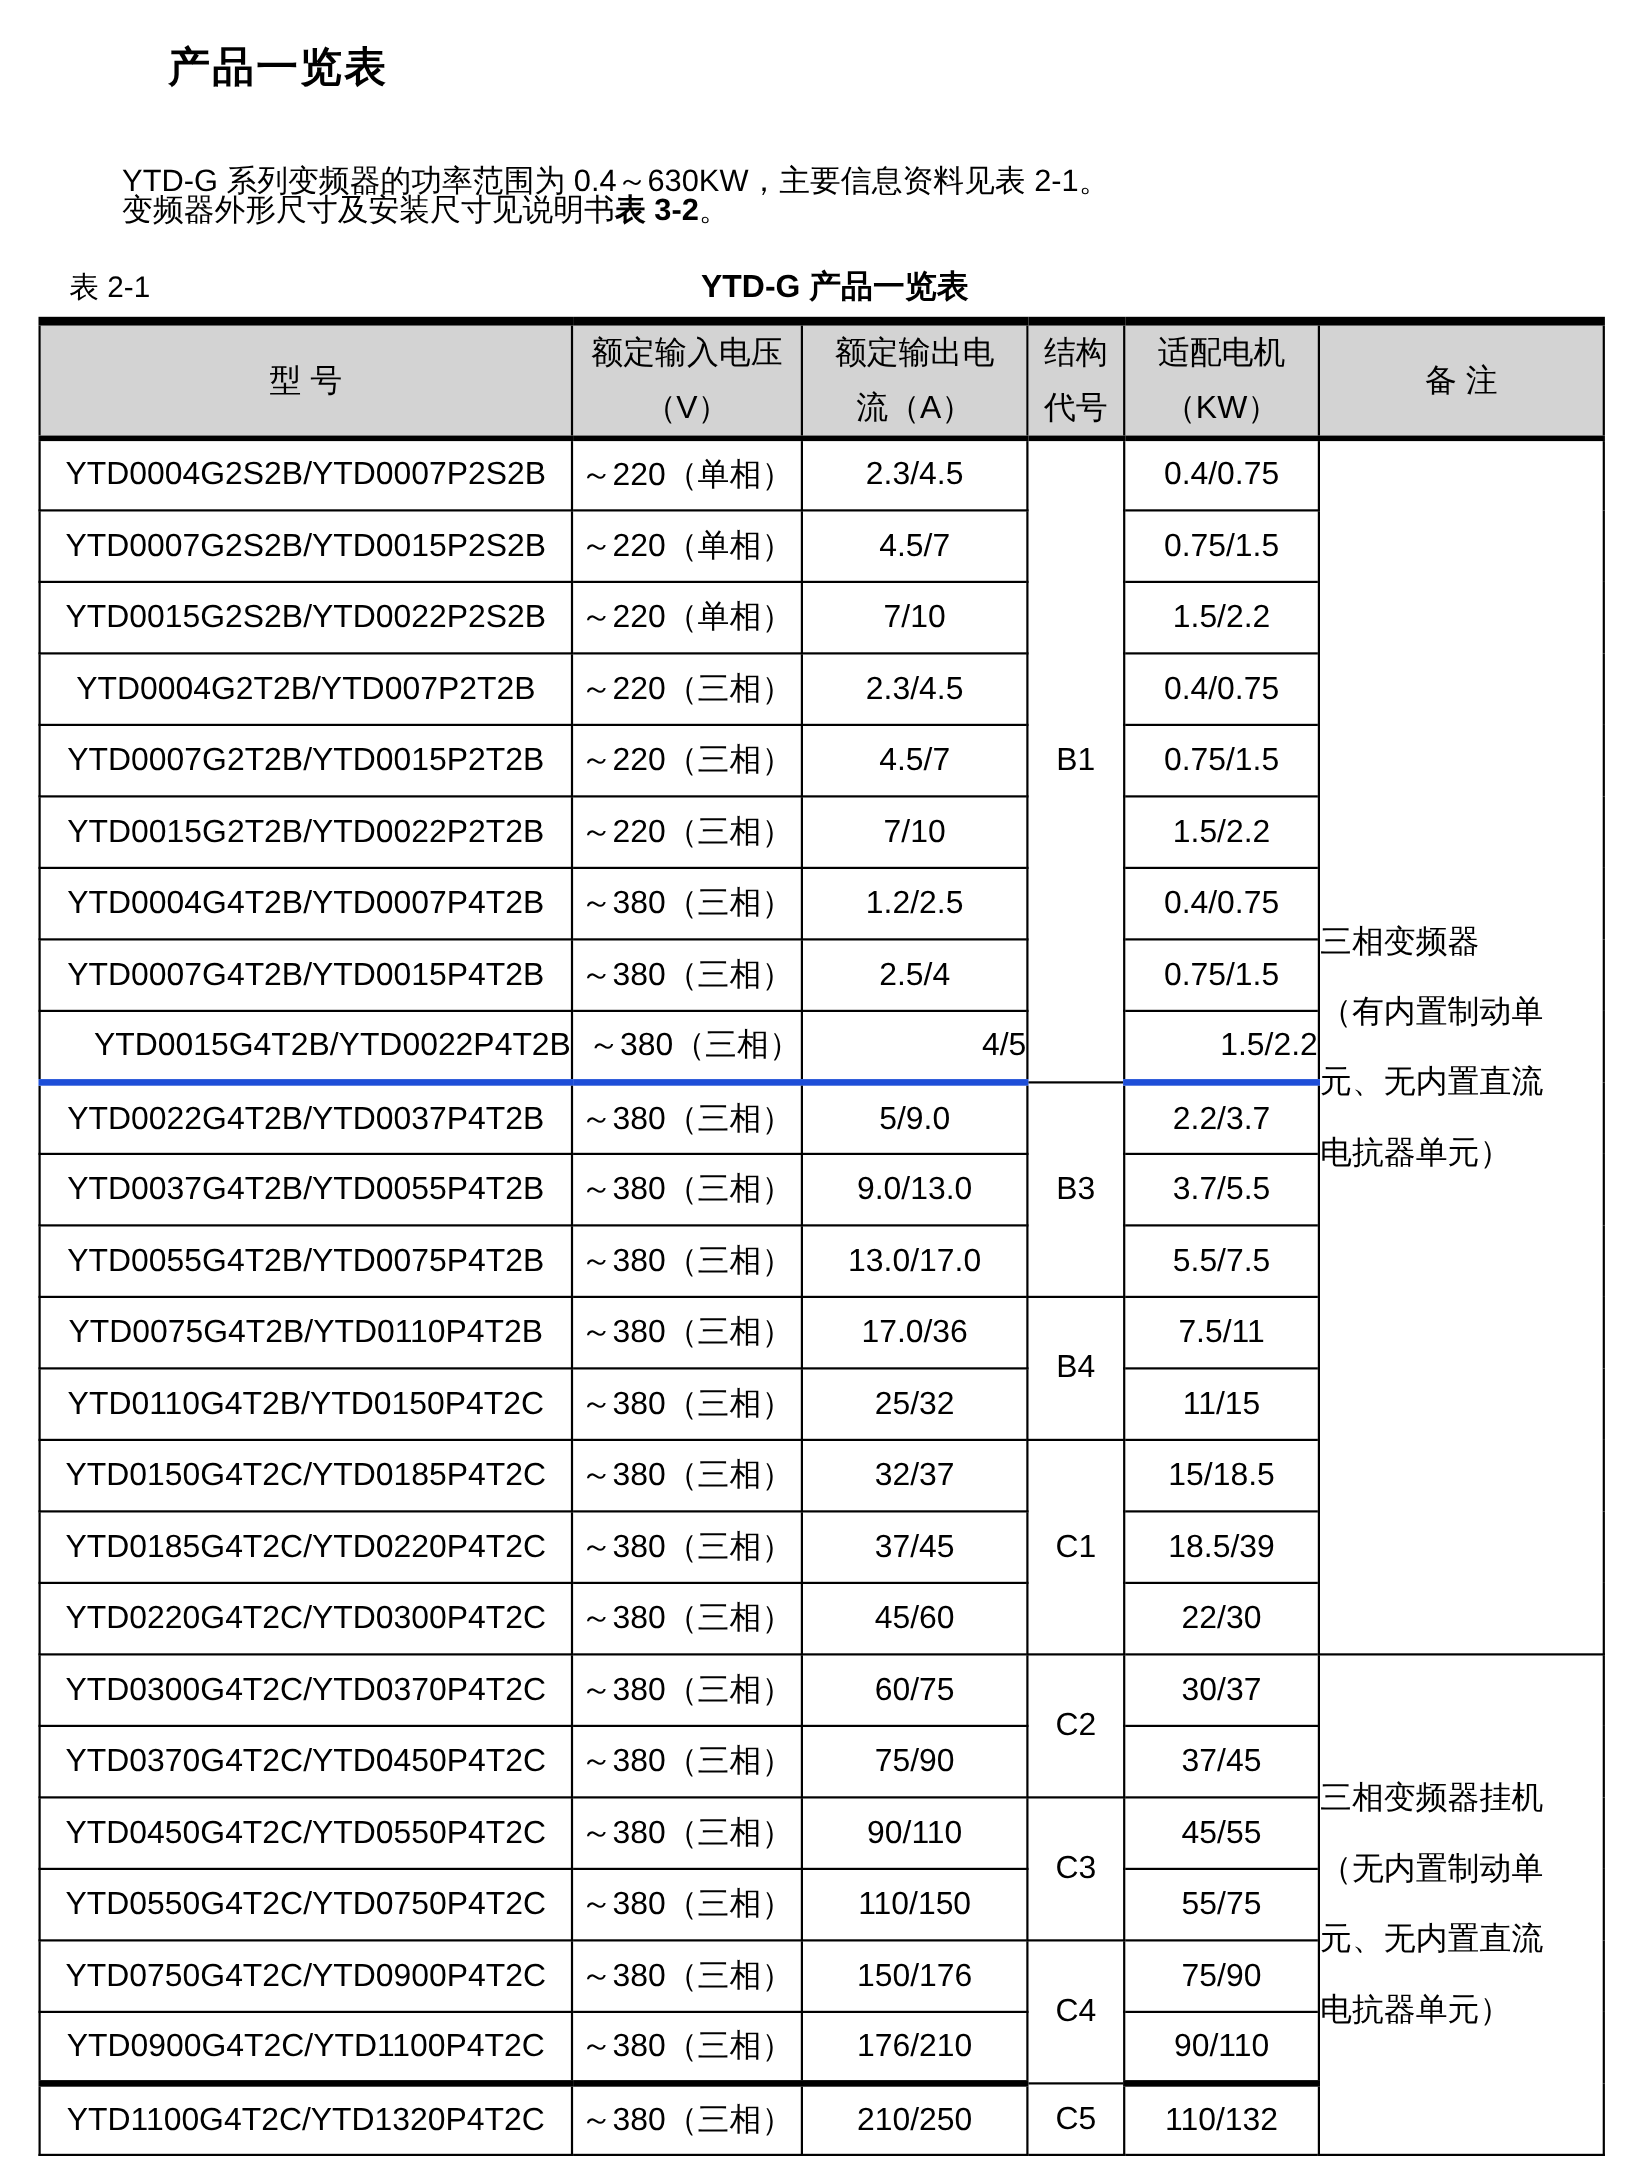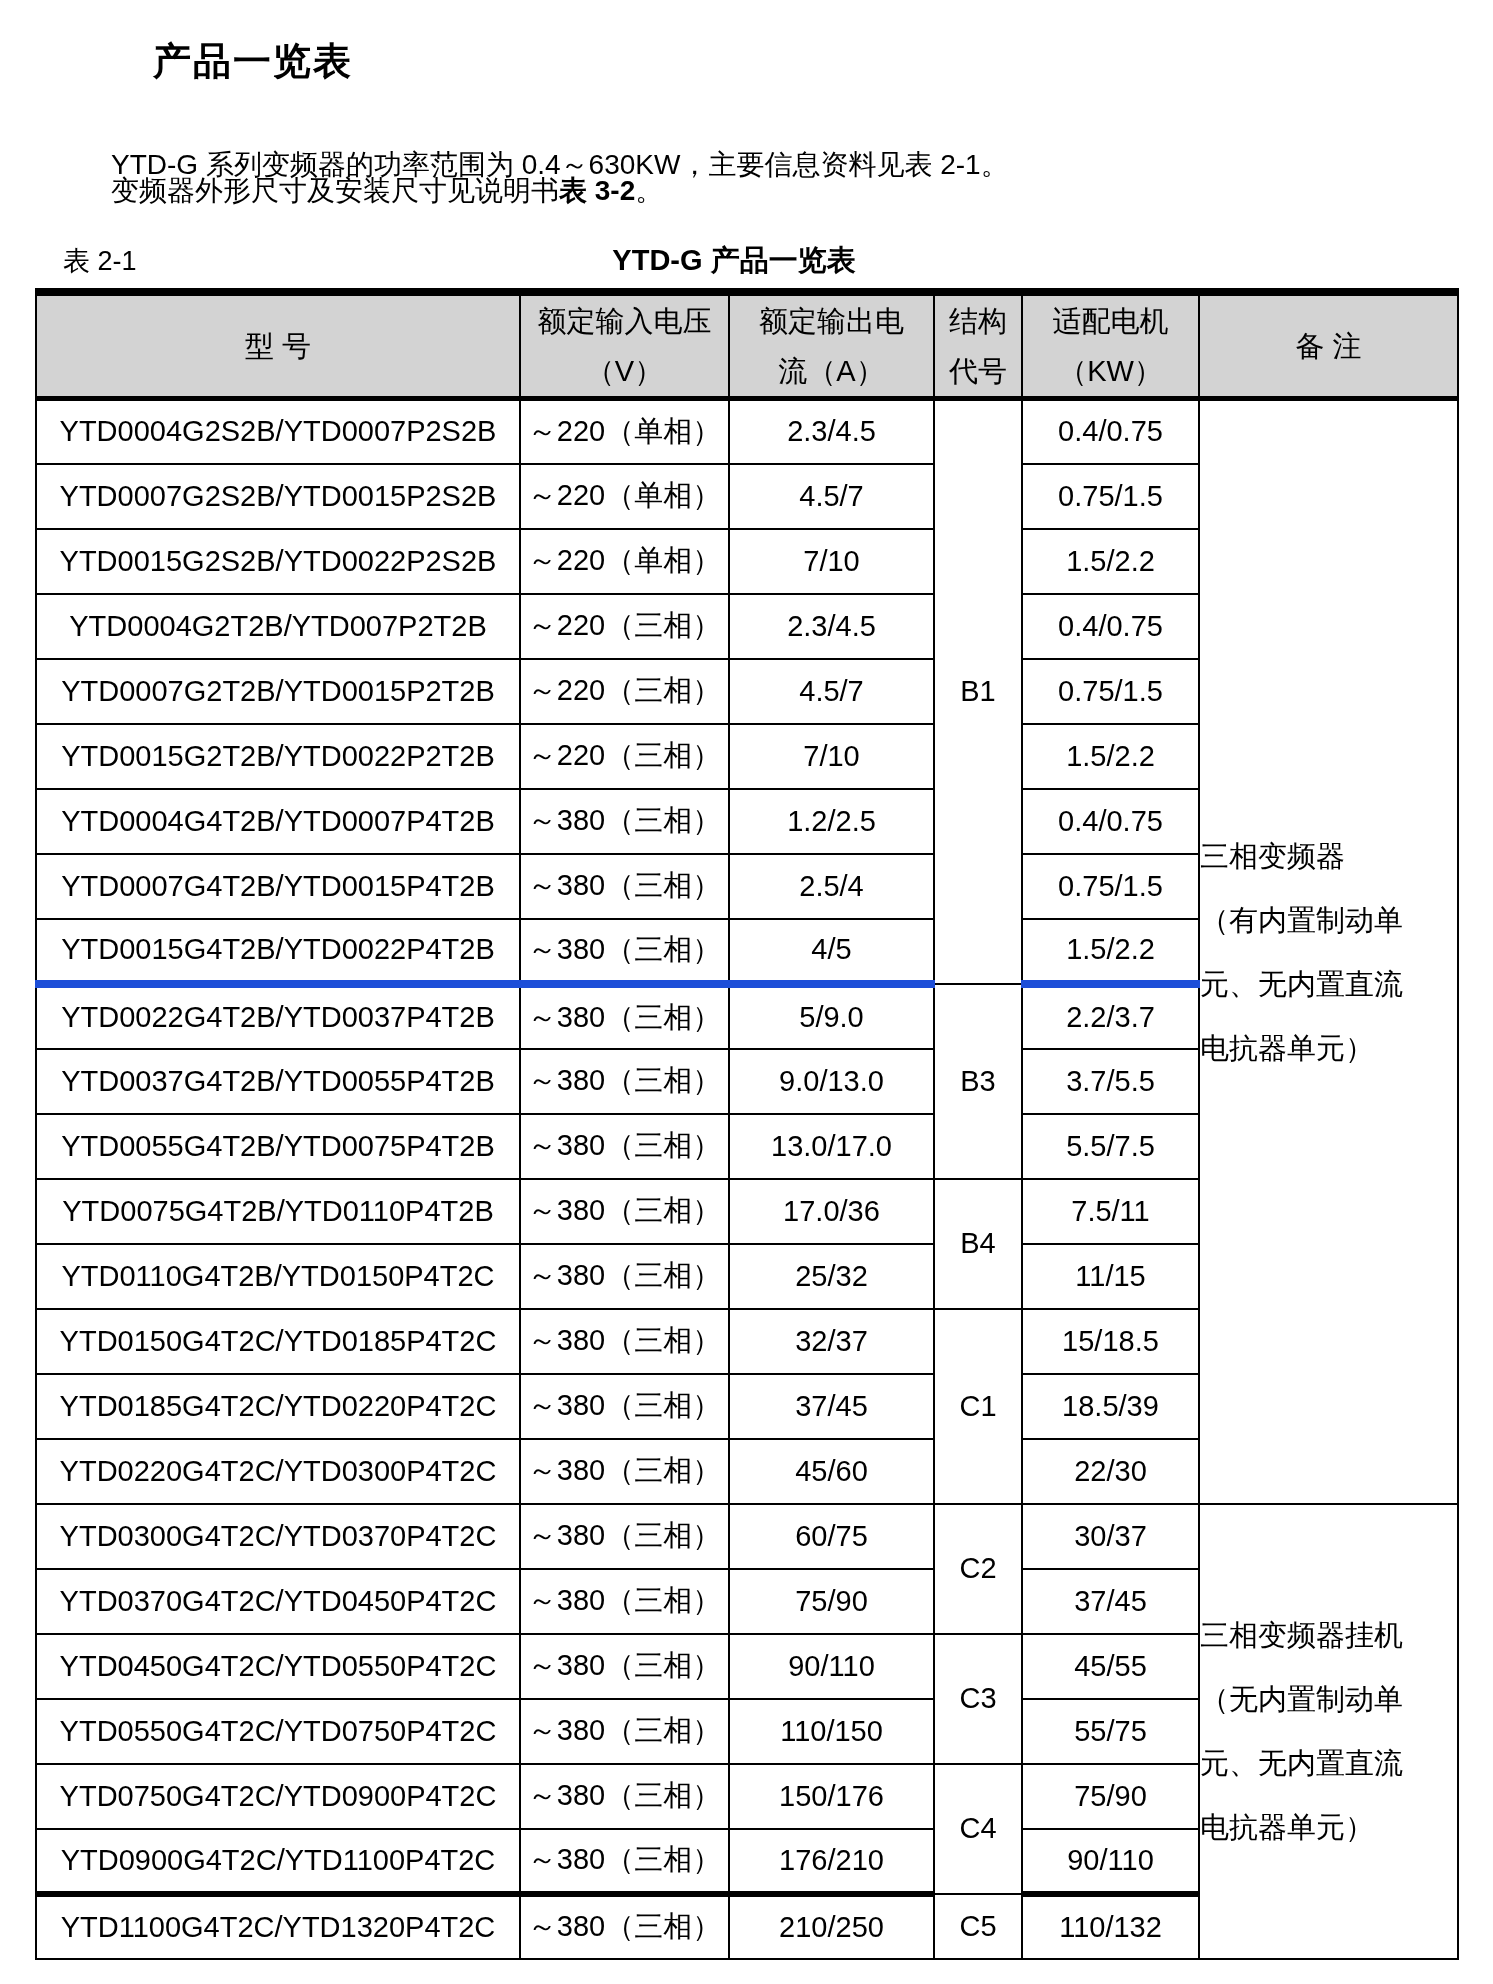--- a/index.html
+++ b/index.html
@@ -16,21 +16,21 @@
   }
   .para { position: absolute; left: 111px; font-size: 28px; white-space: nowrap; }
   .para1 { top: 118px; margin-top: 28px; }
   .para2 { top: 172px; }
   .bold-ref { font-weight: 700; }
   .caption-label {
     position: absolute; left: 63px; top: 243px;
     font-size: 27px;
   }
   .caption-title {
-    position: absolute; left: 23px; top: 241px; width: 1422px;
+    position: absolute; left: 48px; top: 241px; width: 1422px;
     text-align: center; font-size: 29px; font-weight: 700;
   }
   .table-wrap { position: absolute; left: 35px; top: 288px; }
   table.product {
     border-collapse: collapse; table-layout: fixed;
     width: 1422px; font-size: 29px; padding-left: 24px;
   }
   table.product th, table.product td {
     border: 2px solid #000000;
     text-align: center; vertical-align: middle;
@@ -39,21 +39,21 @@
   table.product thead th {
     border-top: 8px solid #000000;
     border-bottom: 5px solid #000000;
     background: #d3d3d3;
     font-weight: 400;
     height: 96px;
   }
   .hline { line-height: 50px; height: 50px; }
   .hline:empty { display: none; }
   table.product tbody tr { height: 65px; }
-  tr.group-end > td { border-bottom: 8px solid #1d4ed8; }
+  tr.group-end > td { border-bottom: 6px solid #1d4ed8; text-align: right; }
   td.t5 { border-top: 5px solid #000000; margin-top: 26px; }
   tr.pre-last > td { border-bottom: 6px solid #000000; }
   td.t6 { border-top: 6px solid #000000; margin-left: 12px; }
   td.remark-a { border-bottom: 8px solid #000000; }
   td.remark-b { border-bottom: 7px solid #000000; vertical-align: top; padding-top: 6px; margin-top: 44px; }
   .rline { line-height: 64px; height: 64px; text-align: left; }
 </style>
 </head>
 <body>
 

